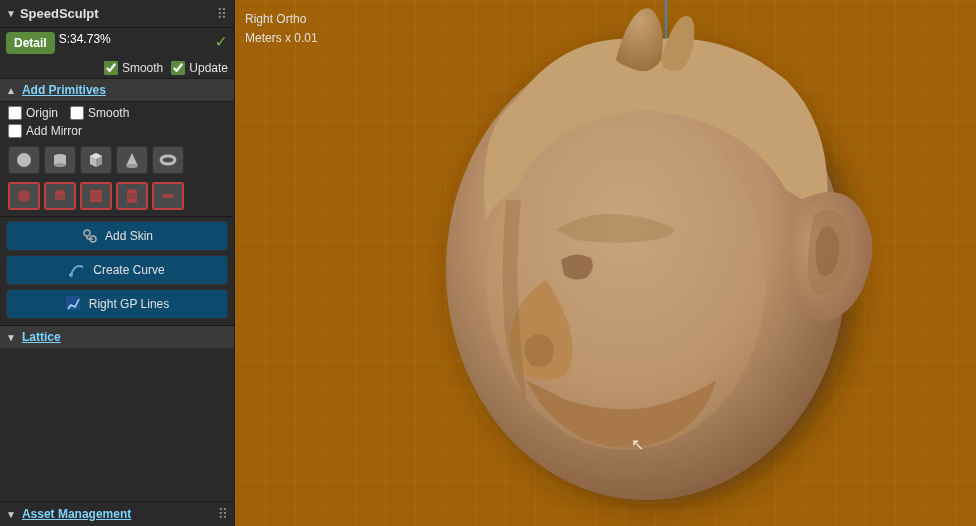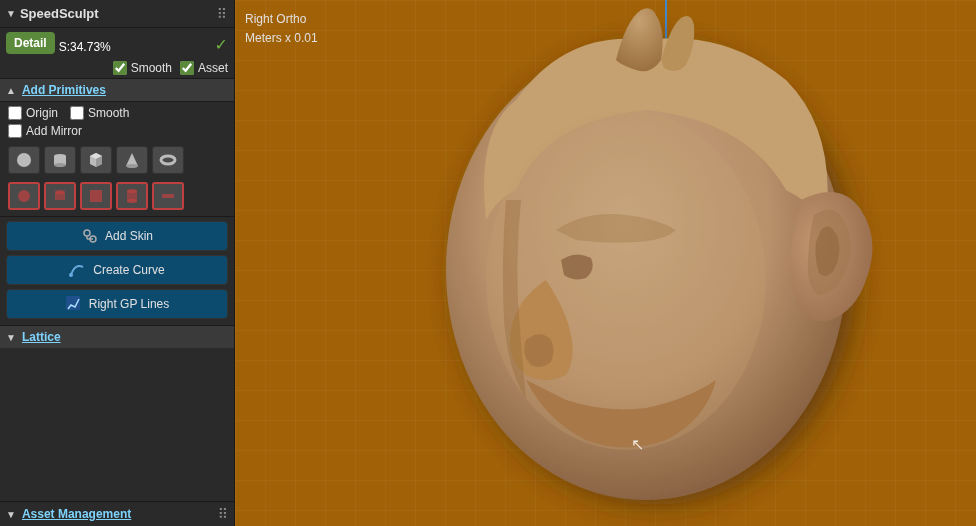--- a/index.html
+++ b/index.html
@@ -47,21 +47,21 @@
     }
     .panel-header-dots {
       color: #888;
       font-size: 14px;
       letter-spacing: 1px;
     }
 
     
     .detail-row {
       display: flex;
-      align-items: flex-end;
+      align-items: flex-start;
       padding: 4px 6px;
       gap: 4px;
     }
     .detail-btn {
       background: #5b8a3c;
       color: #fff;
       border: none;
       border-radius: 4px;
       padding: 4px 8px;
       font-size: 12px;
@@ -278,21 +278,21 @@
     <span class="check-green">✓</span>
   </div>
 
   <div class="smooth-row">
     <label class="checkbox-label">
       <input type="checkbox" checked="" style="">
       <span>Smooth</span>
     </label>
     <label class="checkbox-label">
       <input type="checkbox" checked="" style="">
-      <span>Asset</span>
+      <span>Update</span>
     </label>
   </div>
 
   <div class="section-header">
     <span class="section-arrow">▲</span>
     <span class="section-title">Add Primitives</span>
   </div>
 
   <div class="options-row">
     <label class="checkbox-label">

